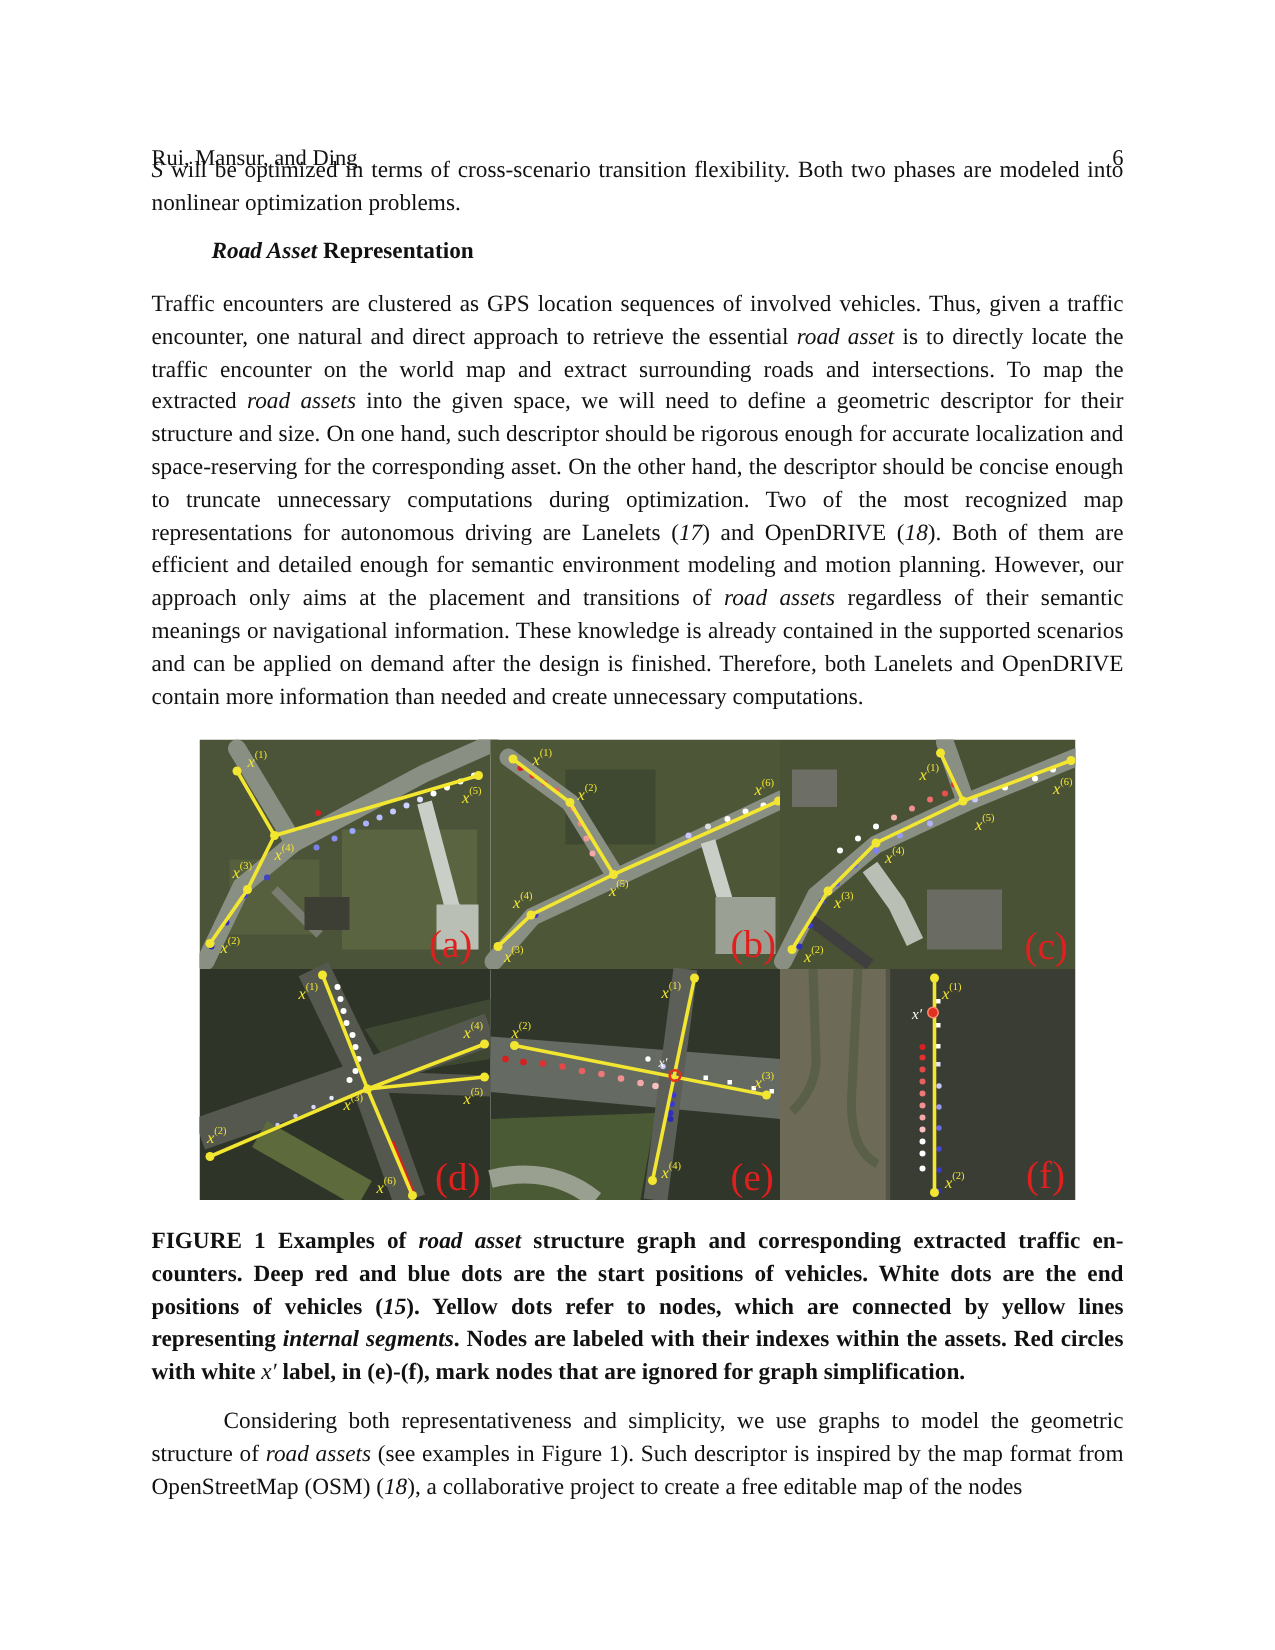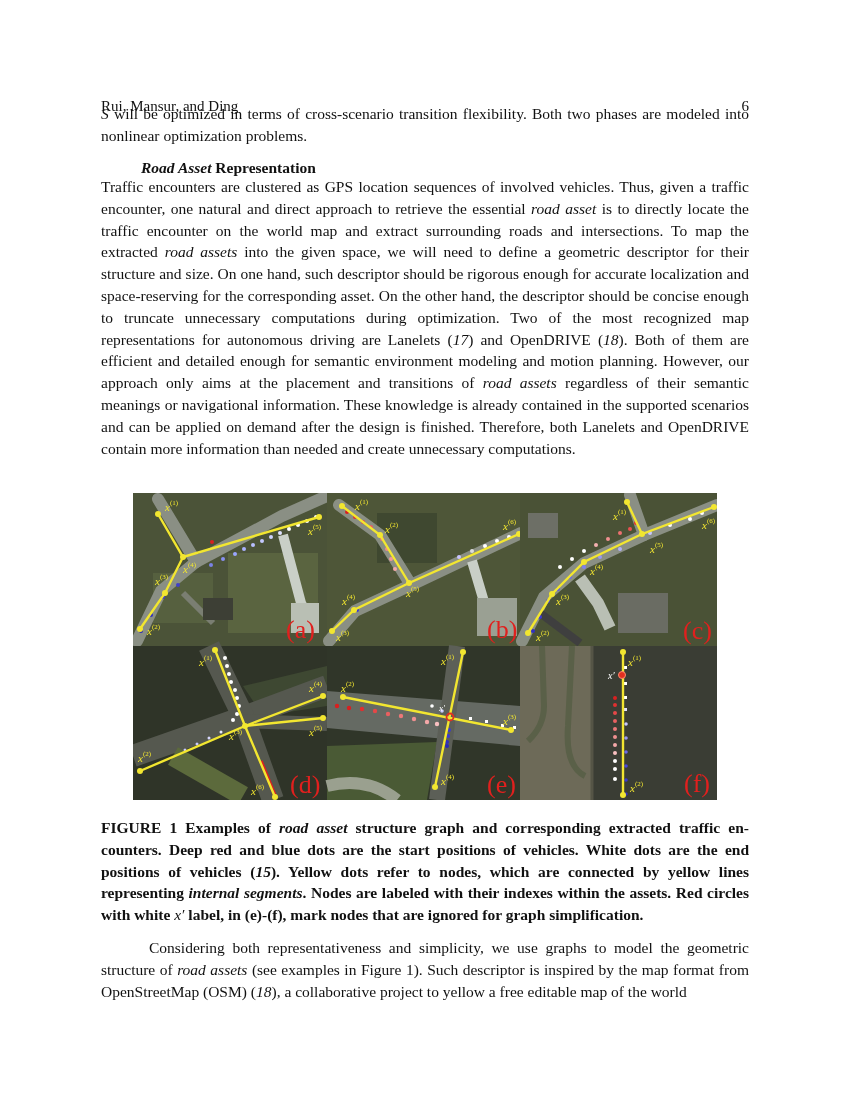--- a/index.html
+++ b/index.html
@@ -5,21 +5,21 @@
   html, body { margin:0; padding:0; background:#ffffff; }
   body { width:850px; height:1100px; position:relative; overflow:hidden;
          font-family:"Liberation Serif", "DejaVu Serif", serif; color:#111; }
   .page { position:absolute; left:0; top:0; width:850px; height:1100px; }
   .running-head { position:absolute; left:101px; top:66px; width:648px; font-size:15px;margin-top:32px; }
   .running-head .num { position:absolute; right:0; top:0; }
   .text { position:absolute; left:101px; width:648px; font-size:15.5px; line-height:21.8px;
           text-align:justify; hyphens:manual; }
   .p1 { top:103px; }
   .section { position:absolute; left:101px; top:159px; font-size:15.5px; font-weight:bold;margin-left:40px; }
-  .p2 { top:176px; }
+  .p2 { top:192px; }
   .p3 { top:937px; text-indent:48px; }
   i { font-style:italic; }
   .figure { position:absolute; left:133px; top:493px; width:584px; height:307px; }
   .figure svg { display:block; }
   .caption { position:absolute; left:101px; top:817px; width:648px; font-size:15.5px;
              line-height:21.8px; font-weight:bold; text-align:justify; }
 </style>
 </head>
 <body>
 
@@ -293,15 +293,15 @@
         <text x="88" y="33" fill="#fff" font-style="italic" font-size="10">x′</text>
         <text class="lbl" x="108" y="20">x<tspan class="sup" dy="-6">(1)</tspan></text>
         <text class="lbl" x="110" y="146">x<tspan class="sup" dy="-6">(2)</tspan></text>
         <text class="plabel" x="164" y="146">(f)</text>
       </g>
     </svg>
   </div>
 
   <div class="caption"><span>FIGURE 1 Examples of </span><i>road asset</i><span> structure graph and corresponding extracted traffic en­counters. Deep red and blue dots are the start positions of vehicles. White dots are the end positions of vehicles (</span><i>15</i><span>). Yellow dots refer to nodes, which are connected by yellow lines representing </span><i>internal segments</i><span>. Nodes are labeled with their indexes within the assets. Red circles with white </span><i style="font-weight:normal">x′</i><span> label, in (e)-(f), mark nodes that are ignored for graph simplification.</span></div>
 
-  <div class="text p3"><span>Considering both representativeness and simplicity, we use graphs to model the geometric structure of </span><i>road assets</i><span> (see examples in Figure 1). Such descriptor is inspired by the map format from OpenStreetMap (OSM) (</span><i>18</i><span>), a collaborative project to yellow a free editable map of the world</span></div>
+  <div class="text p3"><span>Considering both representativeness and simplicity, we use graphs to model the geometric structure of </span><i>road assets</i><span> (see examples in Figure 1). Such descriptor is inspired by the map format from OpenStreetMap (OSM) (</span><i>18</i><span>), a collaborative project to create a free editable map of the nodes</span></div>
 
 </div>
 
 </body></html>

